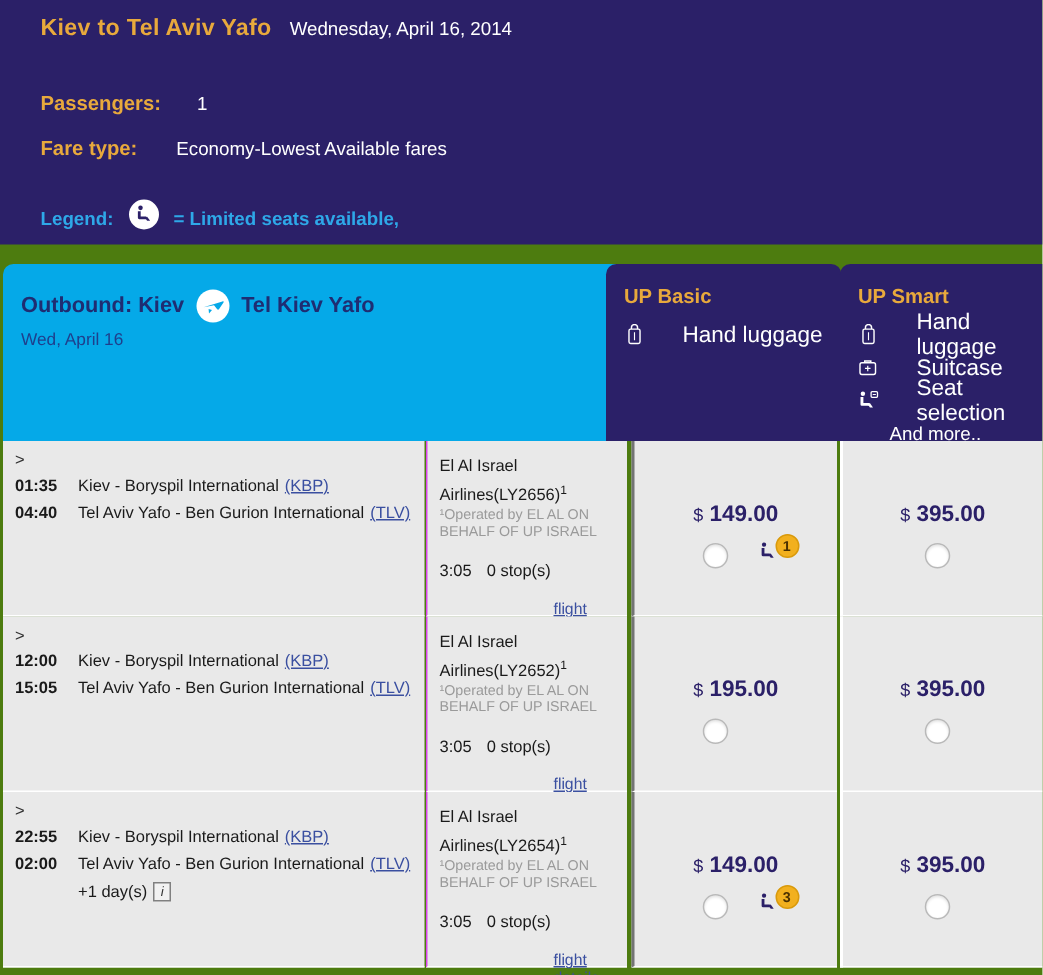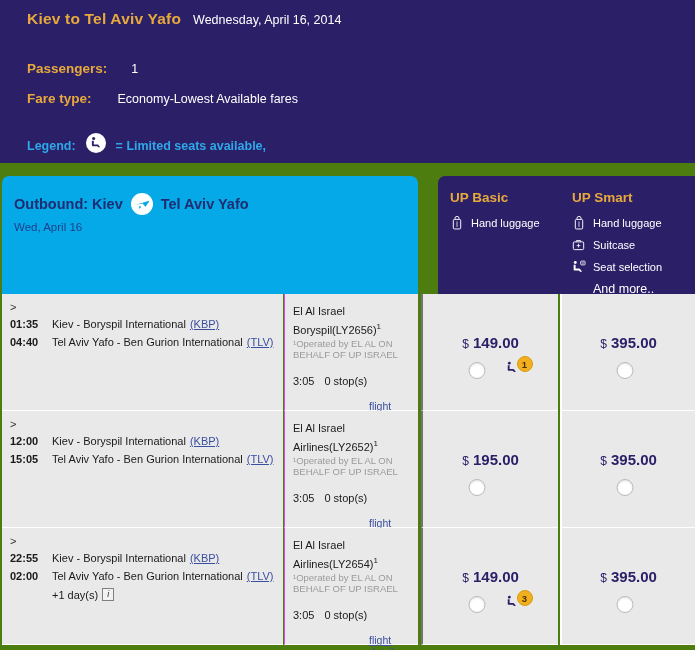--- a/index.html
+++ b/index.html
@@ -65,30 +65,30 @@
   .ob-line2 {
     position: absolute; left: 12px; top: 45px;
     color: #1f3f8c; font-size: 11.5px;
   }
 
   .headbar-fare {
     position: absolute; top: 176px; height: 118px;
     background: #2b2068; border-radius: 7px 7px 0 0;
     color: #ffffff;
   }
-  .headbar-basic { left: 438px; width: 157px; }
+  .headbar-basic { left: 404px; width: 157px; }
   .headbar-smart { left: 560px; width: 135px; border-radius: 7px 0 0 0; }
   .fare-name {
     position: absolute; left: 12px; top: 14px;
     color: #e8a93c; font-weight: bold; font-size: 13.5px;
   }
   .perk-list { position: absolute; left: 10px; top: 36px; }
   .perk {
-    display: flex; align-items: center; gap: 6px;
-    font-size: 11px; color: #ffffff; height: 22px;
+    display: flex; align-items: center; gap: 24px;
+    font-size: 15px; color: #ffffff; height: 22px;
   }
   .perk-ico { width: 17px; height: 17px; flex: 0 0 17px; display:flex; align-items:center; justify-content:center; }
   .perk-more { padding-left: 23px; font-size: 12.5px; color:#ffffff; height:22px; line-height:22px;}
 
   
   .rows { position: absolute; left: 0; top: 294px; width: 695px; }
   .flight-row { position: relative; height: 117px; width: 695px; }
   .cell {
     position: absolute; top: 0; height: 117px;
     background: #e9e9e9;
@@ -180,21 +180,21 @@
 
   <div class="headbar-outbound">
     <div class="ob-line1">
       <span>Outbound: Kiev</span>
       <span class="plane-badge">
         <svg width="16" height="16" viewBox="0 0 24 24" aria-hidden="true">
           <path d="M2.6 13.2 L21.4 7.4 c1 -.3 1.6 .3 1.1 1.1 l-2.2 3.3 l-2.2 3.3 c-.5 .8 -1.4 .9 -1.9 .2 l-3.2 -4 z
                    M7.6 15.0 l3.4 1.1 l-3.0 3.4 z" fill="#05a9e8"></path>
         </svg>
       </span>
-      <span>Tel Aviv Yafo</span>
+      <span>Tel Kiev Yafo</span>
     </div>
     <div class="ob-line2">Wed, April 16</div>
   </div>
 
   <div class="headbar-fare headbar-basic">
     <div class="fare-name">UP Basic</div>
     <div class="perk-list">
       <div class="perk">
         <span class="perk-ico">
           <svg width="14" height="15" viewBox="0 0 20 22" aria-hidden="true">
@@ -260,21 +260,21 @@
         </div>
         <div class="seg seg-arr">
           <span class="seg-time">04:40</span>
           <span class="seg-place">Tel Aviv Yafo - Ben Gurion International</span>
           <span class="apt-code" style="margin-left:4px">(TLV)</span>
         </div>
       </div>
       <div class="cell cell-airline">
         <div class="air-name">
           <span>El Al Israel</span><br>
-          <span>Boryspil(LY2656)</span><span class="sup">1</span>
+          <span>Airlines(LY2656)</span><span class="sup">1</span>
         </div>
         <div class="air-note">¹Operated by EL AL ON BEHALF OF UP ISRAEL</div>
         <div class="air-dur">
           <span>3:05</span><span class="stops">0 stop(s)</span>
         </div>
         <a class="fd-link" href="#">flight details</a>
       </div>
       <div class="cell cell-price">
         <div class="price">
           <span class="cur">$</span>

